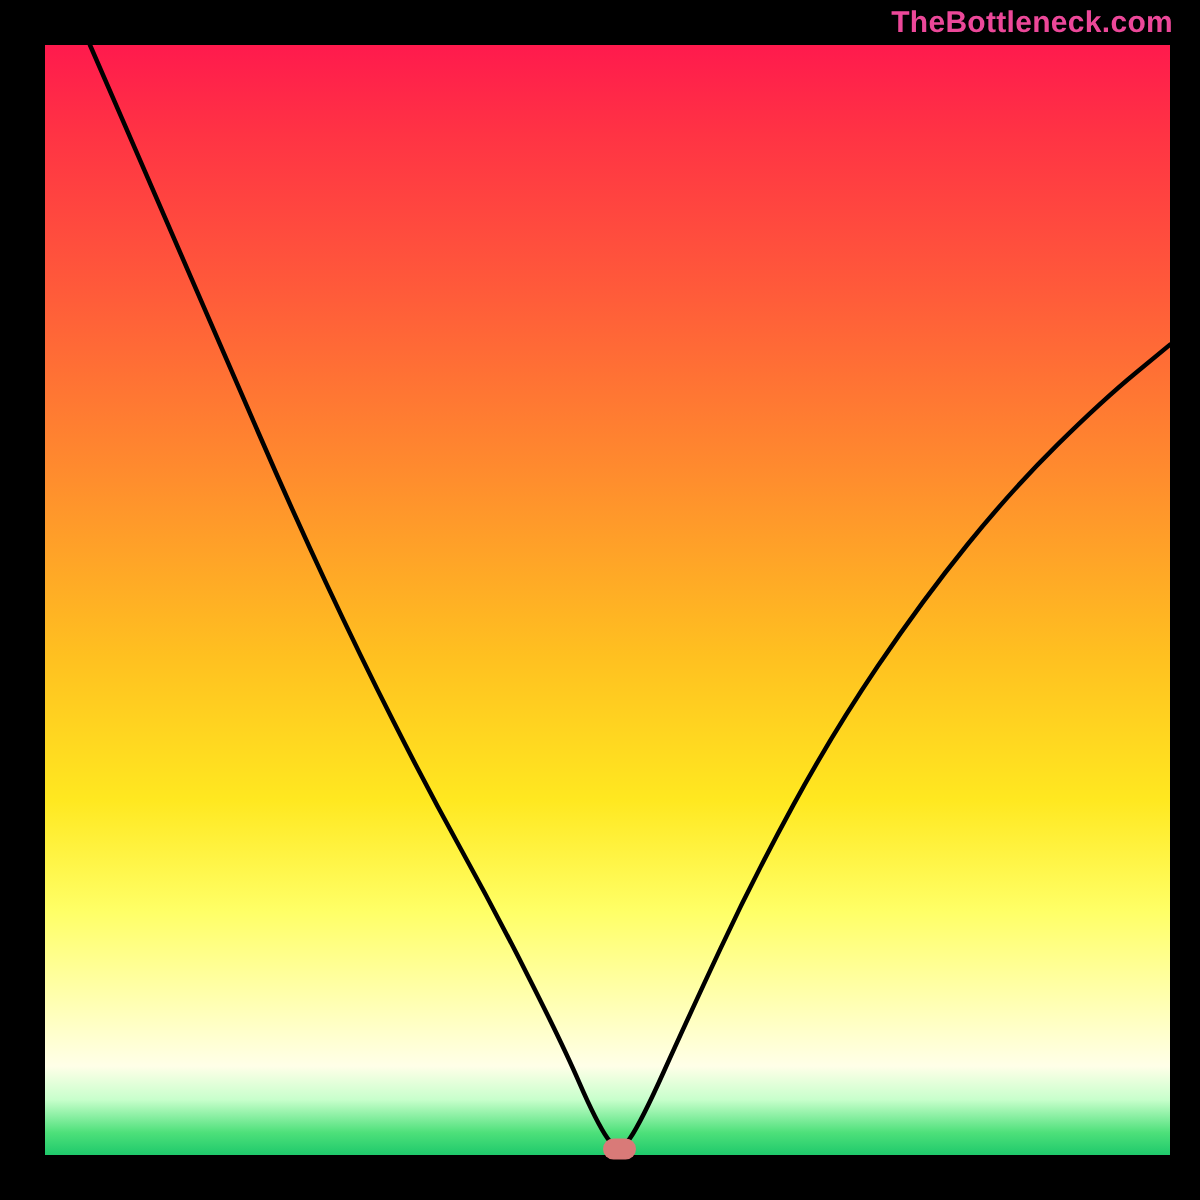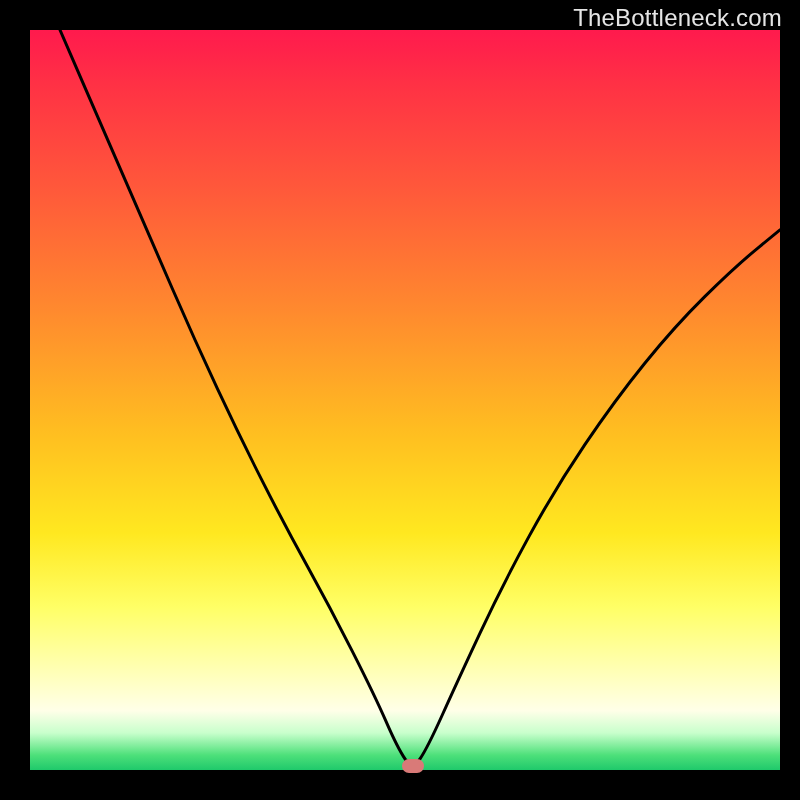--- a/index.html
+++ b/index.html
@@ -37,23 +37,23 @@
       #c8ffcc 95%,
       #4de07a 98%,
       #1fc96b 100%
     );
   }
   .watermark {
     position: absolute;
     top: 4px;
     right: 18px;
     font-family: Arial, Helvetica, sans-serif;
-    font-size: 24px;
-    color: #e5e5e5;
-    font-weight: 400;
+    font-size: 20px;
+    color: #ec4899;
+    font-weight: 700;
     letter-spacing: 0.2px;
     user-select: none;
   }
   svg.curve {
     position: absolute;
     left: 0;
     top: 0;
   }
   .marker {
     position: absolute;

